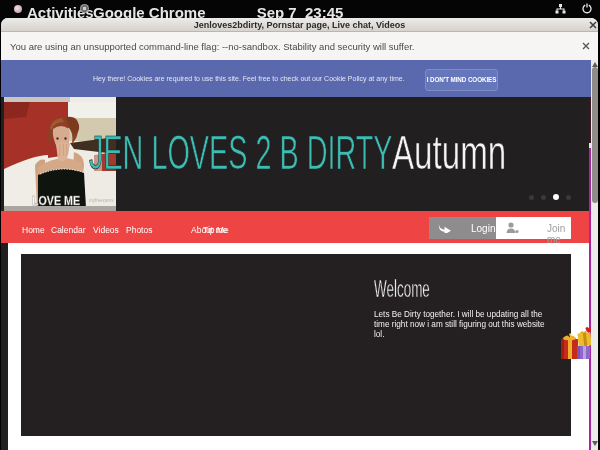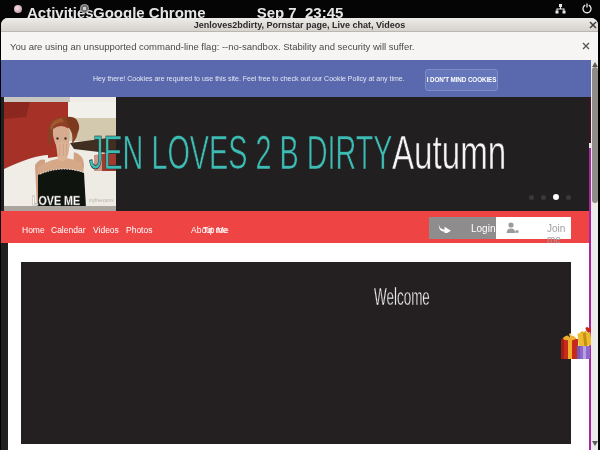--- a/index.html
+++ b/index.html
@@ -128,24 +128,25 @@
           <circle cx="5" cy="3" r="2.6" fill="#9b9b9b"></circle>
           <path d="M0.5 11 Q1 6.5 5 6.5 Q9 6.5 9.5 11 Z" fill="#9b9b9b"></path>
           <circle cx="11" cy="9.5" r="1.6" fill="#9b9b9b"></circle>
         </svg>
         <div class="abs" style="left:27px;top:6px;font-size:10px;color:#a0a0a0;margin-left:24px;">Join me</div>
       </div>
     </div>
 
     <div class="abs" style="left:7px;top:183px;width:581px;height:207px;background:#fff;"></div>
 
-    <div class="abs" style="left:20px;top:202px;width:550px;height:182px;background:#242022;">
+    <div class="abs" style="left:20px;top:194px;width:550px;height:182px;background:#242022;">
       <div class="abs" style="left:353px;top:24px;">
         <span style="display:inline-block;transform:scaleX(0.585);transform-origin:0 0;font-size:23px;color:#f5f5f5;-webkit-text-stroke:0.4px #242022;line-height:23px;">Welcome</span>
       </div>
+      <div class="abs" style="left:353px;top:56px;font-size:8.2px;line-height:10px;color:#f0f0f0;white-space:nowrap;">Lets Be Dirty together. I will be updating all the<br>time right now i am still figuring out this website<br>lol.</div>
     </div>
 
     <svg class="abs" style="left:557px;top:267px;" width="34" height="36" viewBox="0 0 34 36">
       <g transform="rotate(-6 26 12)">
         <rect x="20" y="6" width="13" height="13" rx="0.5" fill="#edbc2e"></rect>
         <rect x="25.5" y="6" width="3" height="13" fill="#c88d14"></rect>
         <path d="M22 6 q3.5 -3.5 4.5 -0.5 q1.5 -3 4 0.5 Z" fill="#e0a820"></path>
       </g>
       <path d="M27.5 1.2 q1.5 -2 3 -0.3 q1.5 -1.7 2.8 0.5 q1 2 -2.6 4.3 q-3.5 -2 -3.2 -4.5 Z" fill="#cc2420"></path>
       <rect x="3" y="12" width="17" height="20" rx="0.5" fill="#c52a1a"></rect>

